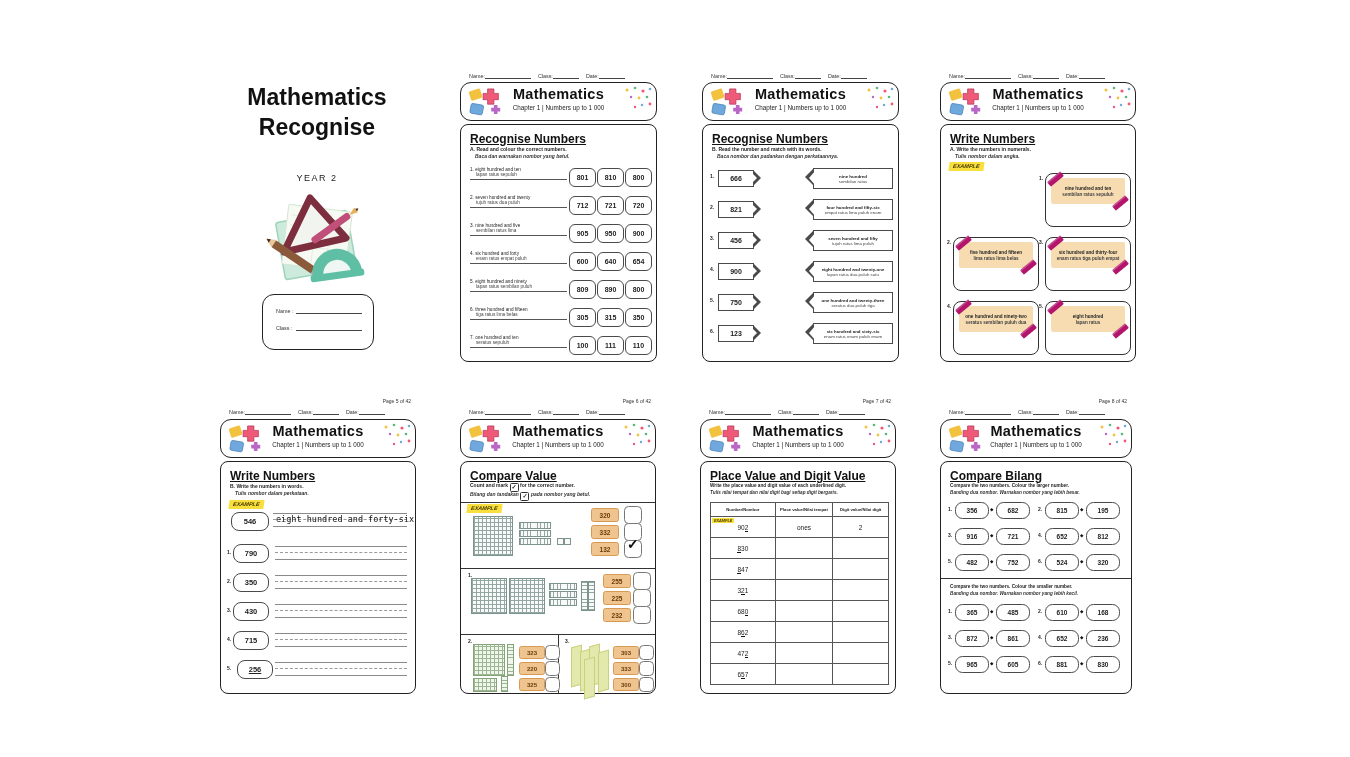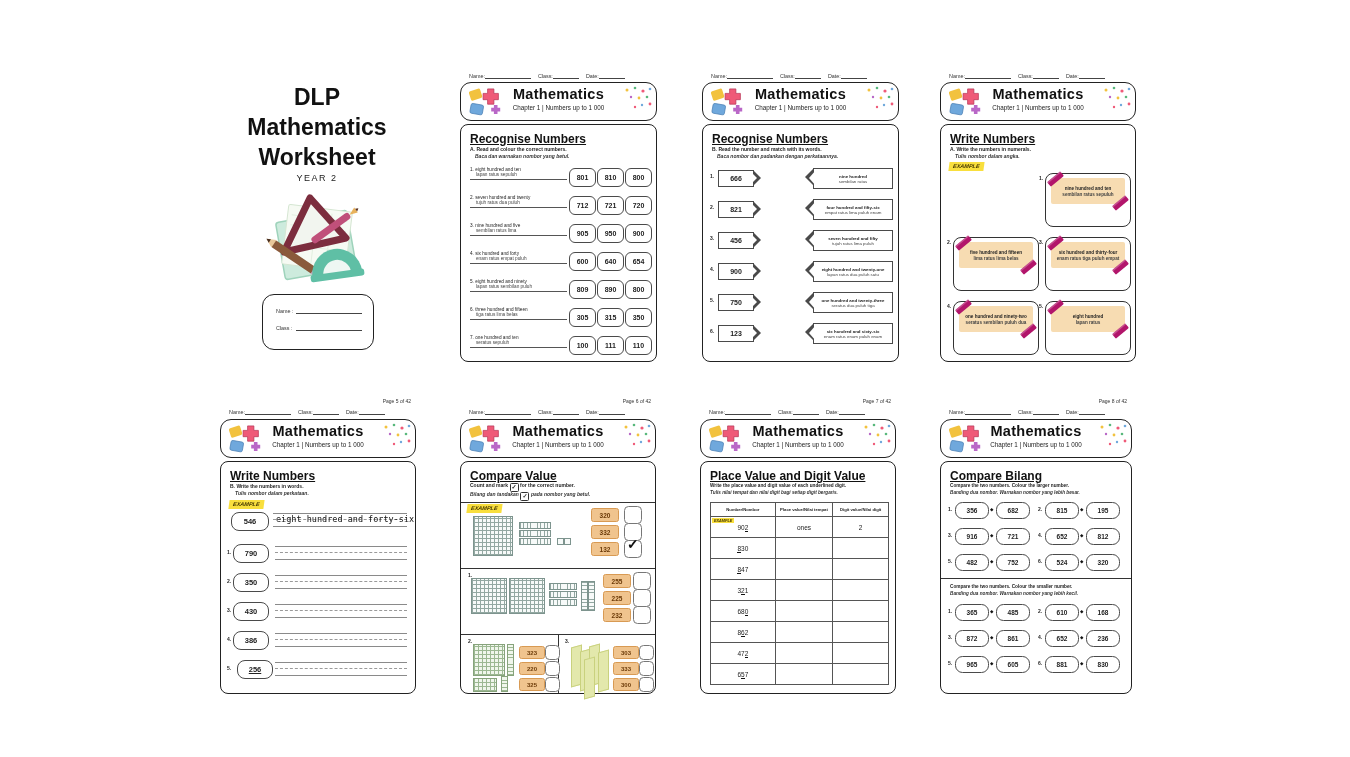--- a/index.html
+++ b/index.html
@@ -109,23 +109,22 @@
   .cover-year{position:absolute;left:212px;top:173px;width:210px;text-align:center;font-size:9px;letter-spacing:1.5px;color:#222;}
   .cover-ill{position:absolute;left:256px;top:186px;}
   .cover-box{position:absolute;left:262px;top:294px;width:110px;height:54px;border:1.6px solid #222;border-radius:12px;}
   .cover-box .row{position:absolute;left:13px;display:flex;align-items:flex-end;font-size:5.4px;color:#333;}
 </style>
 </head>
 <body>
 
 <div>
   <div class="cover-title">
-    <div>DLP</div>
     <div>Mathematics</div>
-    <div>Worksheet</div>
+    <div>Recognise</div>
   </div>
   <div class="cover-year">YEAR 2</div>
   <svg class="cover-ill" width="122" height="106" viewBox="0 0 122 106">
     <rect x="24" y="30" width="72" height="58" rx="3" fill="#cdebdd" stroke="#9ed3bb" stroke-width="1.5" transform="rotate(-10 60 59)"></rect>
     <g transform="rotate(7 61 52)">
       <rect x="29" y="22" width="64" height="60" rx="2" fill="#f6faf3" stroke="#d5e6d2"></rect>
       <path d="M33 32h56M33 42h56M33 52h56M33 62h56M43 26v52M58 26v52M73 26v52" stroke="#e2efe0" stroke-width="1"></path>
     </g>
     <path d="M54 12 L90 52 L28 66 Z" fill="#f2f5ef" stroke="#7c2d3e" stroke-width="7" stroke-linejoin="round"></path>
     <g transform="rotate(34 42 74)">
@@ -451,21 +450,21 @@
     <div class="itemnum" style="left:6px;top:87px;">1.</div>
     <div class="nump" style="left:12px;top:82px;width:34px;height:17px;">790</div>
     <div class="rule3" style="left:54px;top:84px;width:132px;"></div>
     <div class="itemnum" style="left:6px;top:116px;">2.</div>
     <div class="nump" style="left:12px;top:111px;width:34px;height:17px;">350</div>
     <div class="rule3" style="left:54px;top:113px;width:132px;"></div>
     <div class="itemnum" style="left:6px;top:145px;">3.</div>
     <div class="nump" style="left:12px;top:140px;width:34px;height:17px;">430</div>
     <div class="rule3" style="left:54px;top:142px;width:132px;"></div>
     <div class="itemnum" style="left:6px;top:174px;">4.</div>
-    <div class="nump" style="left:12px;top:169px;width:34px;height:17px;">386</div>
+    <div class="nump" style="left:12px;top:169px;width:34px;height:17px;">715</div>
     <div class="rule3" style="left:54px;top:171px;width:132px;"></div>
     <div class="itemnum" style="left:6px;top:203px;">5.</div>
     <div class="nump" style="left:16px;top:198px;width:34px;height:17px;text-decoration:underline;">256</div>
     <div class="rule3" style="left:54px;top:200px;width:132px;"></div>
   </div>
 </div>
 
 <div class="page r2" style="left:457px;top:398px;width:202px;height:298px;">
   <div class="pagelabel">Page 6 of 42</div>
   <div class="nameline">

